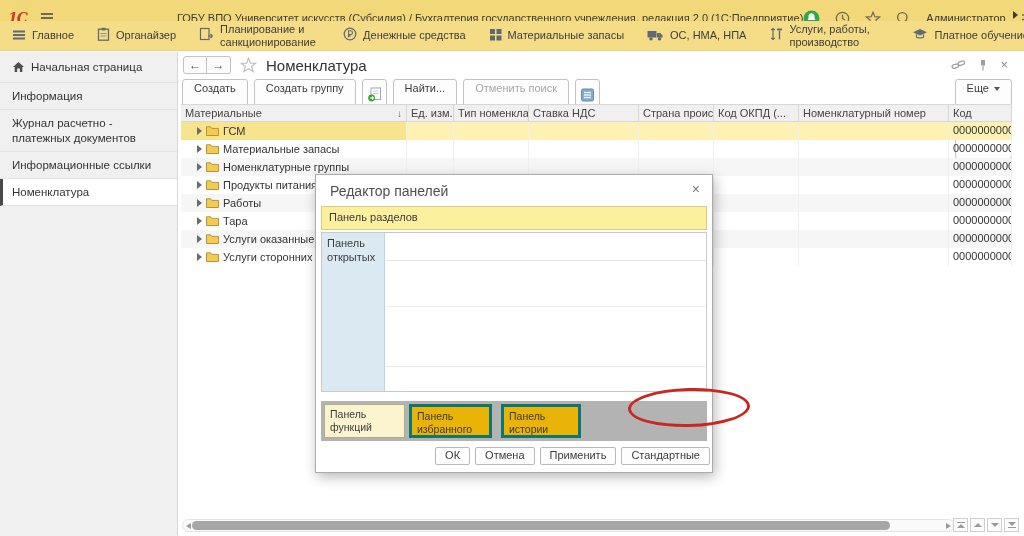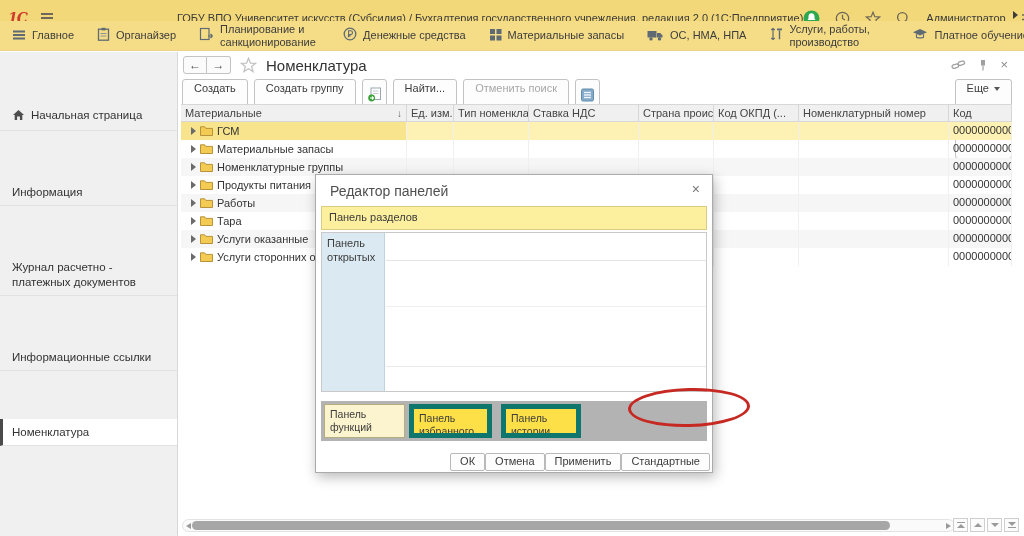--- a/index.html
+++ b/index.html
@@ -25,21 +25,21 @@
   .ribbon-item { display:flex; align-items:center; gap:6px; cursor:pointer; }
   .ribbon-item .lbl { font-size:11px; color:#3c3c3c; white-space:nowrap; line-height:1.15; }
   .ribbon-item.wrap .lbl { white-space:normal; width:100px; }
   .ribbon-more { position:absolute; right:6px; top:11px; width:0; height:0;
     border-left:5px solid #3c3c3c; border-top:4px solid transparent; border-bottom:4px solid transparent; cursor:pointer; }
 
   
   .sidebar { position:absolute; left:0; top:52px; width:178px; bottom:0; background:#f0f0f0;
     border-right:1px solid #d8d8d8; padding-top:2px; }
   .sb-item { position:relative; display:flex; align-items:flex-start; gap:6px; padding:6px 10px 5px 12px;
-    font-size:11.5px; color:#333; border-bottom:1px solid #e2e2e2; cursor:pointer; line-height:1.3; word-break:break-word;margin-top:48px; }
+    font-size:11.5px; color:#333; border-bottom:1px solid #e2e2e2; cursor:pointer; line-height:1.3; word-break:break-word; }
   .sb-item .ic { margin-top:1px; }
   .sb-item.selected { background:#fff; border-left:3px solid #4a4a4a; padding-left:9px; }
 
   
   .content { position:absolute; left:179px; top:52px; right:0; bottom:0; background:#fff; }
   .nav-row { position:absolute; left:4px; top:4px; display:flex; align-items:center; gap:9px; }
   .navgrp { display:flex; }
   .navbtn { width:24px; height:18px; border:1px solid #c3c3c3; background:#fbfbfb; color:#555;
     font-size:12px; line-height:16px; text-align:center; cursor:pointer; }
   .navbtn.back { border-radius:3px 0 0 3px; }
@@ -64,21 +64,21 @@
     border-top:1px solid #d7d7d7; border-bottom:1px solid #d7d7d7; }
   .th { font-size:11px; color:#444; padding:2px 4px; border-right:1px solid #d7d7d7;
     overflow:hidden; white-space:nowrap; display:flex; align-items:center; cursor:pointer; }
   .th .sort { margin-left:auto; color:#666; font-size:10px; }
   .tbody { position:absolute; left:2px; top:70px; width:831px; }
   .trow { height:18px; cursor:pointer; }
   .trow.shade { background:#f6f6f6; }
   .trow.selected { background:#fdf2b3; }
   .td { font-size:11px; color:#333; padding:2px 4px; overflow:hidden; white-space:nowrap;
     border-right:1px solid #f0f0f0; }
-  .td.name { display:flex; align-items:center; gap:4px; padding-left:10px; }
+  .td.name { display:flex; align-items:center; gap:4px; padding-left:16px; }
   .trow.selected .td.name { background:#f8e48c; }
   .exp { width:0; height:0; border-left:5px solid #6b6b6b; border-top:4px solid transparent;
     border-bottom:4px solid transparent; flex:0 0 auto; }
 
   
   .hscroll { position:absolute; left:3px; bottom:4px; width:773px; height:13px; background:#fafafa;
     border:1px solid #e3e3e3; border-radius:7px; }
   .hs-arrow { position:absolute; top:3px; width:0; height:0; border-top:3.5px solid transparent;
     border-bottom:3.5px solid transparent; cursor:pointer; }
   .hs-left { left:3px; border-right:5px solid #9a9a9a; }
@@ -100,23 +100,23 @@
   .dlg-yellow { position:absolute; left:5px; right:5px; top:31px; height:24px; background:#fcef9e;
     border:1px solid #d9cb80; font-size:11px; color:#3c3c3c; padding:4px 7px; cursor:pointer; }
   .dlg-body { position:absolute; left:5px; right:5px; top:57px; height:160px; border:1px solid #c9c9c9; background:#fff; }
   .dlg-open { position:absolute; left:0; top:0; width:63px; height:100%; background:#dbeaf2;
     border-right:1px solid #c0d4e0; font-size:11px; color:#3c3c3c; padding:3px 5px; line-height:1.3; cursor:pointer; }
   .dlg-line { position:absolute; left:64px; right:0; height:0; border-top:1px solid #e4e4e4; }
   .dlg-strip { position:absolute; left:5px; right:5px; top:226px; height:40px; background:#b3b3b3;
     display:flex; align-items:center; padding-left:3px; gap:4px; }
   .chip { height:34px; font-size:10.5px; color:#3c3c3c; padding:3px 5px; line-height:1.25; cursor:pointer; overflow:hidden; }
   .chip.yellow { background:#fbf4cf; border:1px solid #b5ad82; width:81px; }
-  .chip.blue { background:#fde047; border:5px solid #0f766e; width:83px; }
+  .chip.blue { background:#eab308; border:3px solid #0f766e; width:83px; }
   .chip.third { margin-left:5px; width:80px; }
-  .dlg-buttons { position:absolute; right:2px; bottom:1px; display:flex; }
+  .dlg-buttons { position:absolute; right:2px; bottom:7px; display:flex; gap:5px; }
   .dlg-btn { height:18px; font-size:11px; color:#3c3c3c; background:#fdfdfd; border:1px solid #b9b9b9;
     border-radius:2px; padding:1px 9px; cursor:pointer; white-space:nowrap; }
 
   .red-ellipse { position:absolute; left:628px; top:388px; width:122px; height:39px;
     border:3px solid #c62822; border-radius:50%; transform:rotate(-1.5deg); z-index:40; pointer-events:none; }
 </style>
 </head>
 <body>
 
 <div class="app">

